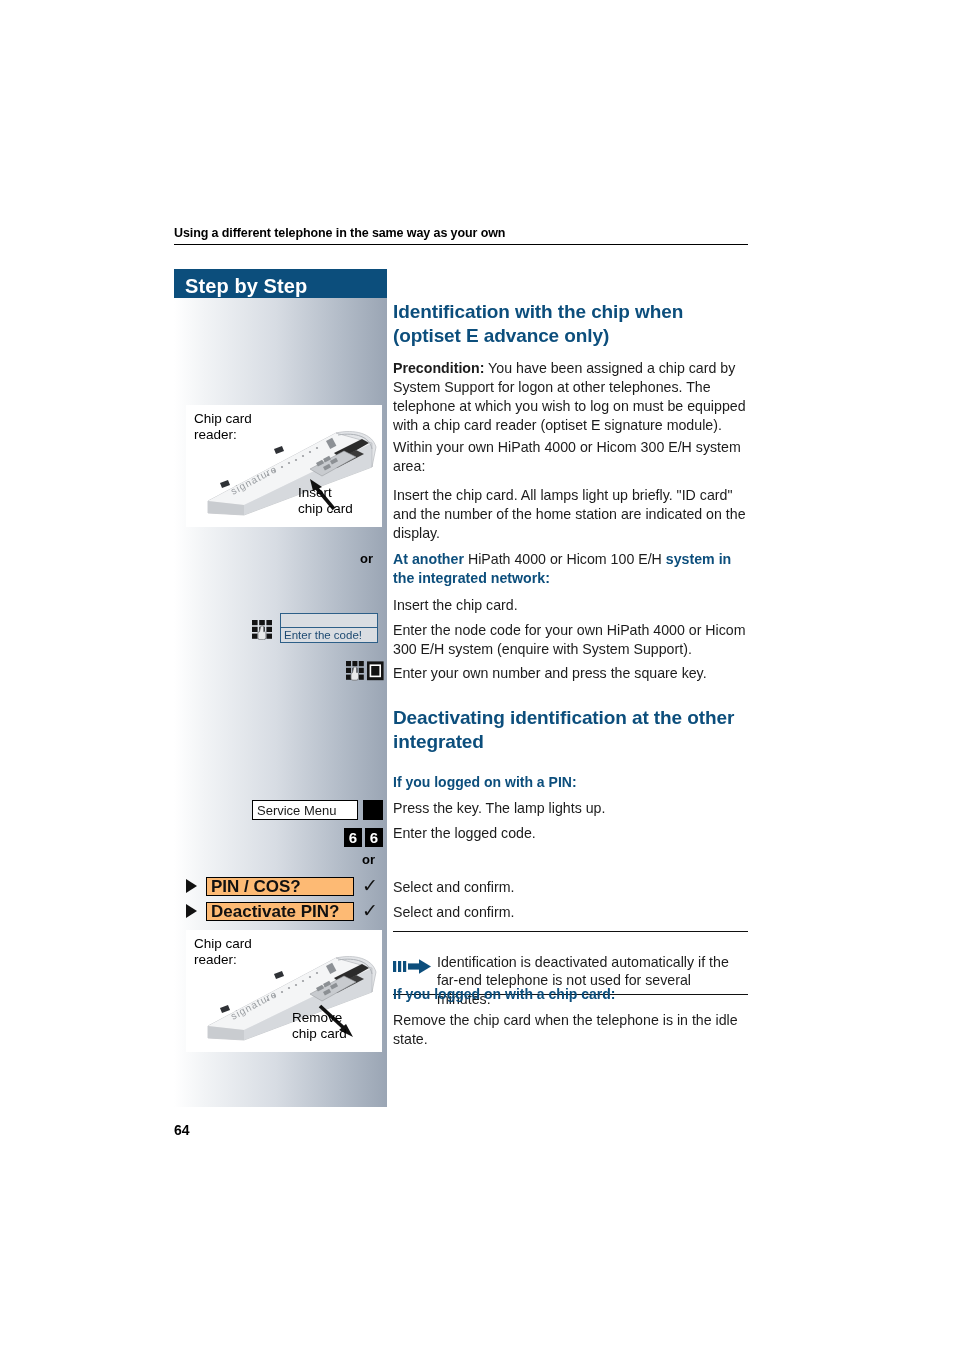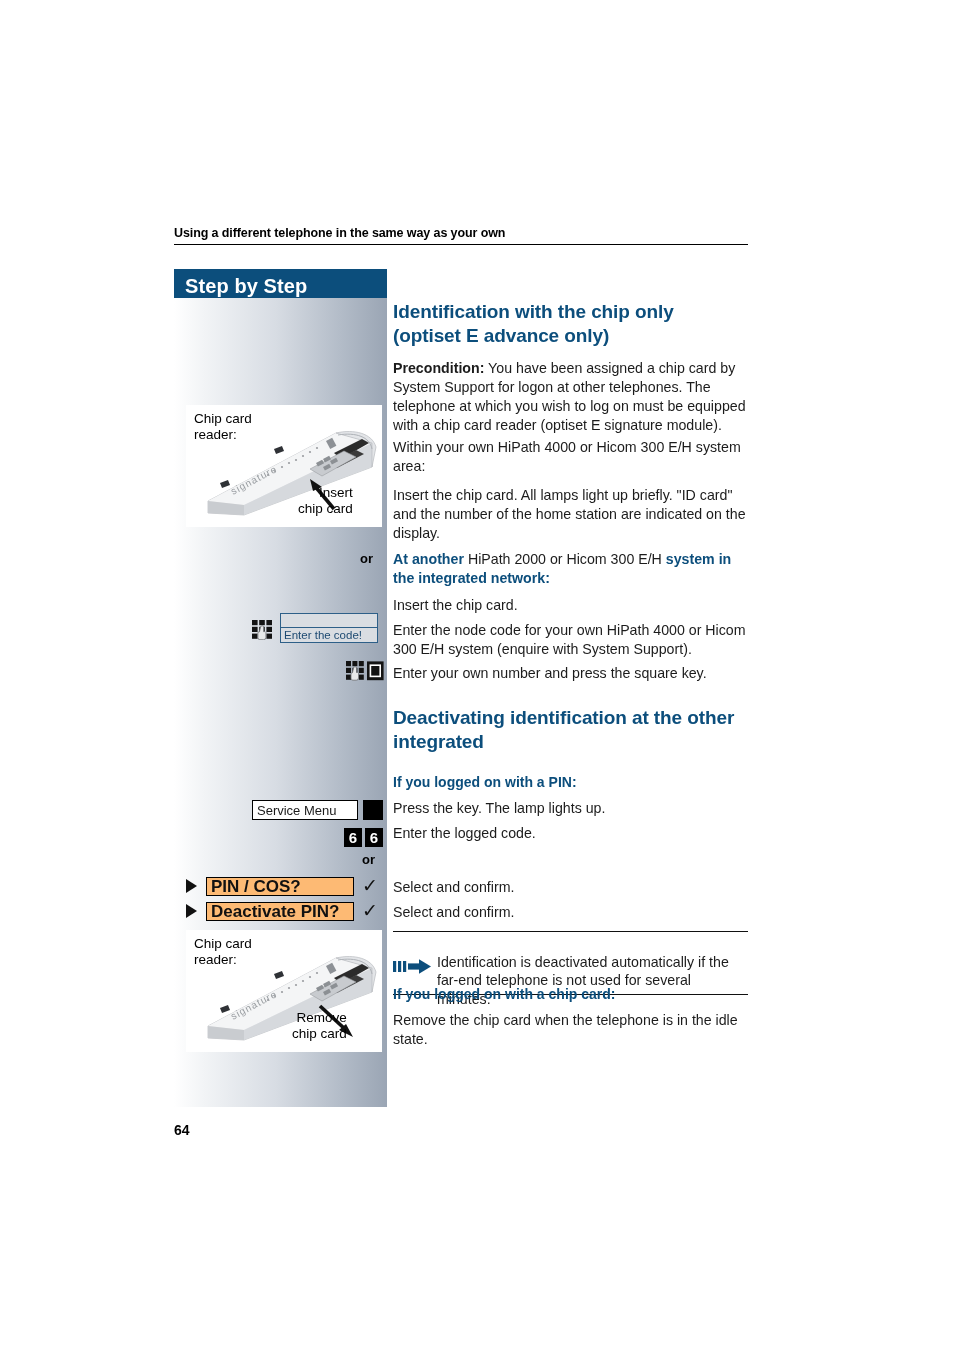--- a/index.html
+++ b/index.html
@@ -81,21 +81,21 @@
     color: #000000;
     line-height: 1.22;
     z-index: 6;
   }
   .reader-caption {
     position: absolute;
     font-size: 13.5px;
     color: #000000;
     line-height: 1.2;
     z-index: 6;
-    text-align: right;
+    text-align: left;
   }
   .reader-art { position: absolute; left: 0; top: 0; width: 100%; height: 100%; }
 
   
   .keypad-icon { position: absolute; }
 
   
   .lcd-box {
     position: absolute;
     border: 1.4px solid #2d5f88;
@@ -417,34 +417,34 @@
         <div>Remove</div>
         <div>chip card</div>
       </div>
     </div>
 
   </div>
 
   <div id="content">
 
     <h1 class="sec blk" style="top:0px;">
-      <span>Identification with the chip only</span><br>
+      <span>Identification with the chip when</span><br>
       <span>(optiset E advance only)</span>
     </h1>
 
     <p class="body blk" style="top:59px;">
       <b>Precondition:</b><span> You have been assigned a chip card by System Support for logon at other telephones. The telephone at which you wish to log on must be equipped with a chip card reader (optiset E signature module).</span>
     </p>
 
     <p class="body blk" style="top:138px;">Within your own HiPath 4000 or Hicom 300 E/H system area:</p>
 
     <p class="body blk" style="top:186px;">Insert the chip card. All lamps light up briefly. "ID card" and the number of the home station are indicated on the display.</p>
 
     <p class="body blk" style="top:250px;">
-      <span class="blue">At another</span><span> HiPath 2000 or Hicom 300 E/H </span><span class="blue">system in the integrated network:</span>
+      <span class="blue">At another</span><span> HiPath 4000 or Hicom 100 E/H </span><span class="blue">system in the integrated network:</span>
     </p>
 
     <p class="body blk" style="top:296px;">Insert the chip card.</p>
 
     <p class="body blk" style="top:321px;">Enter the node code for your own HiPath 4000 or Hicom 300 E/H system (enquire with System Support).</p>
 
     <p class="body blk" style="top:364px;">Enter your own number and press the square key.</p>
 
     <h1 class="sec blk" style="top:406px;">
       <span>Deactivating identification at the other</span><br>

